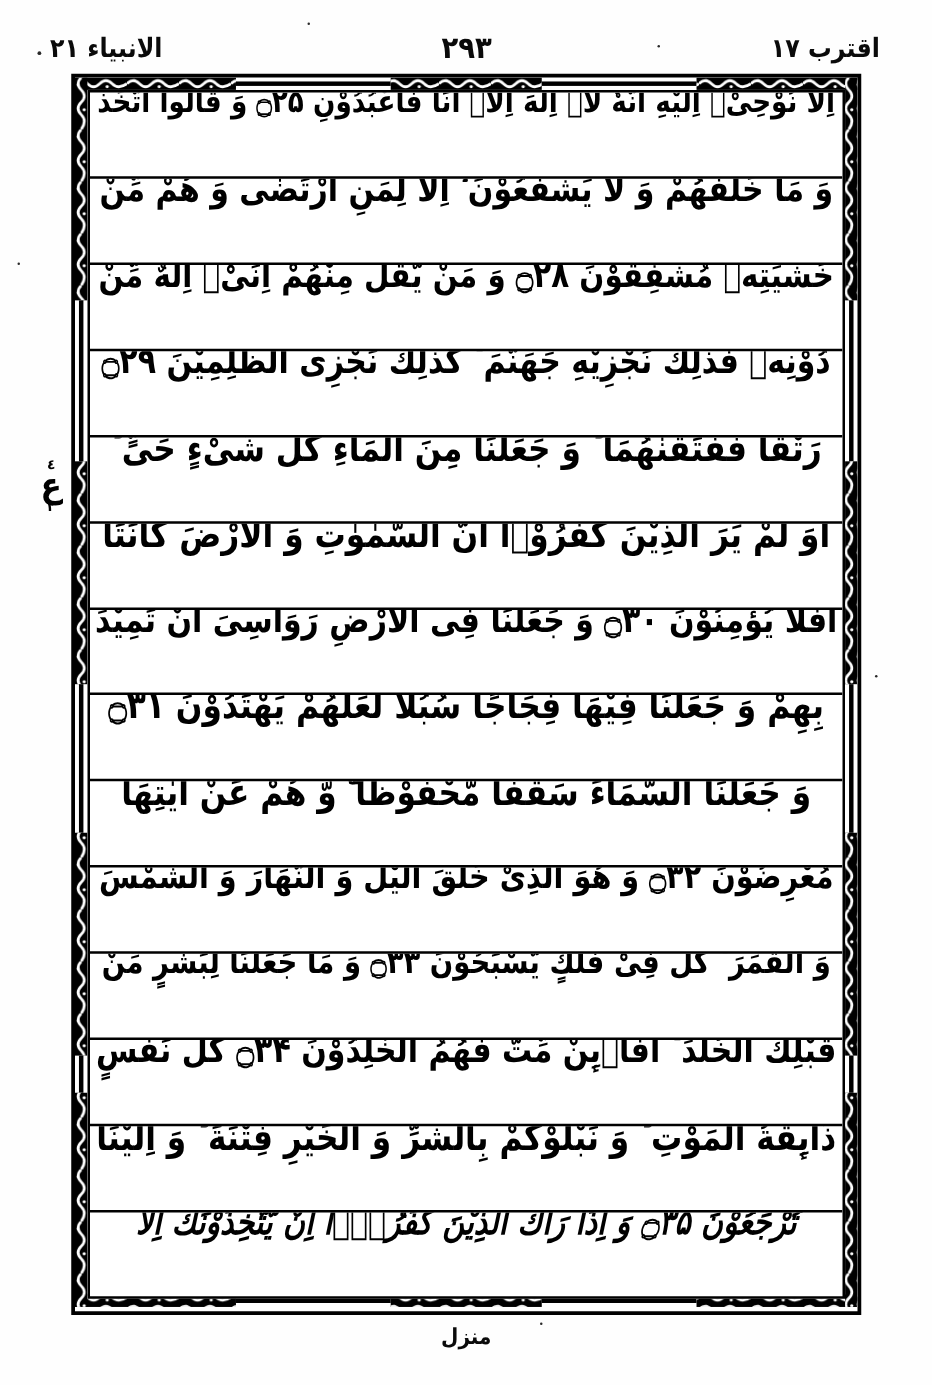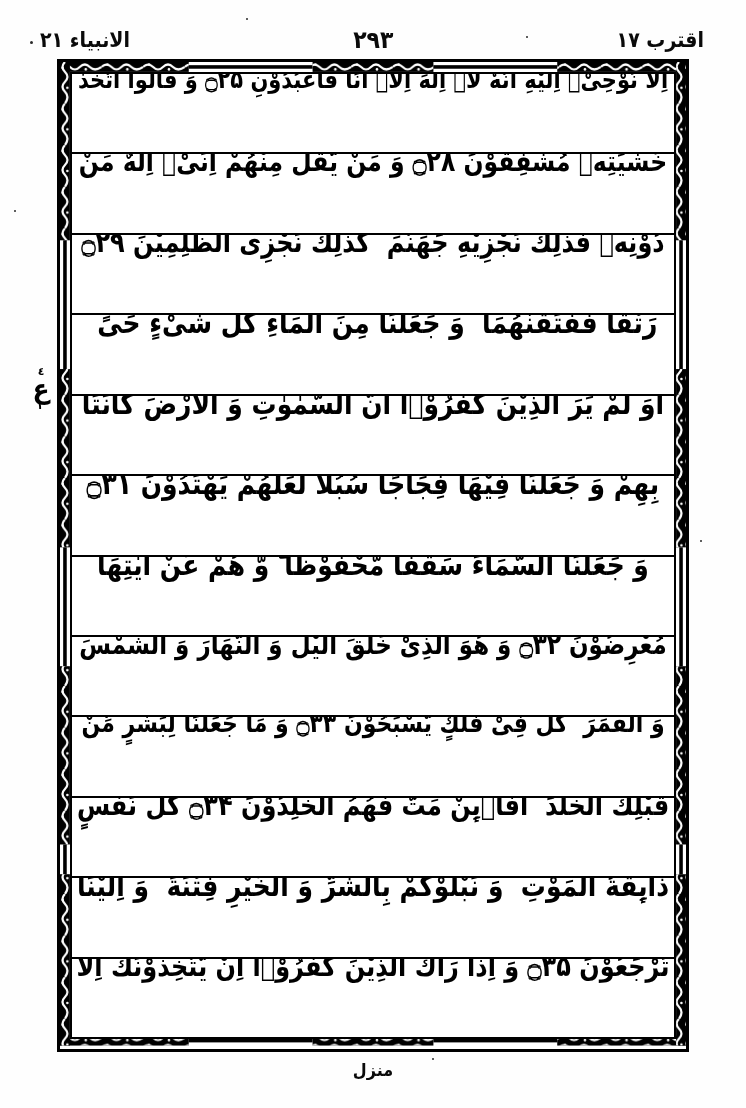--- a/index.html
+++ b/index.html
@@ -93,21 +93,21 @@
   .aya-line {
     flex: 1 1 0;
     border-bottom: 2px solid #000;
     display: flex;
     justify-content: center;
     direction: rtl;
     overflow: hidden;
     padding: 0 4px;
     box-sizing: border-box;
   }
-  .aya-line:last-child { border-bottom: none; }
+  .aya-line:last-child { border-bottom: none; font-style: italic; }
   .aya-text {
     font-family: "DejaVu Sans", sans-serif;
     font-size: 25px;
     line-height: 1.05;
     font-weight: 700;
     white-space: nowrap;
     width: 100%;
     text-align: center;
     transform: scaleY(1.18);
     color: #000;
@@ -236,30 +236,36 @@
       <rect x="622" y="820" width="10" height="173" fill="url(#vineV)"></rect>
     </svg>
 
     <div class="frame-inner">
       <div class="lines">
 
         <div class="aya-line">
           <div class="aya-text" style="font-size: 21px;">اِلَّا نُوْحِیْۤ اِلَیْهِ اَنَّهٗ لَاۤ اِلٰهَ اِلَّاۤ اَنَا فَاعْبُدُوْنِ ۝۲۵ وَ قَالُوا اتَّخَذَ</div>
         </div>
         <div class="aya-line">
+          <div class="aya-text" style="font-size: 24px;">وَ مَا خَلْفَهُمْ وَ لَا یَشْفَعُوْنَ ۙ اِلَّا لِمَنِ ارْتَضٰی وَ هُمْ مِّنْ</div>
+        </div>
+        <div class="aya-line">
           <div class="aya-text" style="font-size: 23.5px;">خَشْیَتِهٖ مُشْفِقُوْنَ ۝۲۸ وَ مَنْ یَّقُلْ مِنْهُمْ اِنِّیْۤ اِلٰهٌ مِّنْ</div>
         </div>
         <div class="aya-line">
           <div class="aya-text" style="font-size: 24px;">دُوْنِهٖ فَذٰلِكَ نَجْزِیْهِ جَهَنَّمَ ؕ كَذٰلِكَ نَجْزِی الظّٰلِمِیْنَ ۝۲۹</div>
         </div>
         <div class="aya-line">
           <div class="aya-text">رَتْقًا فَفَتَقْنٰهُمَا ؕ وَ جَعَلْنَا مِنَ الْمَآءِ كُلَّ شَیْءٍ حَیٍّ ؕ</div>
         </div>
         <div class="aya-line">
           <div class="aya-text">اَوَ لَمْ یَرَ الَّذِیْنَ كَفَرُوْۤا اَنَّ السَّمٰوٰتِ وَ الْاَرْضَ كَانَتَا</div>
+        </div>
+        <div class="aya-line">
+          <div class="aya-text" style="font-size: 24px;">اَفَلَا یُؤْمِنُوْنَ ۝۳۰ وَ جَعَلْنَا فِی الْاَرْضِ رَوَاسِیَ اَنْ تَمِیْدَ</div>
         </div>
         <div class="aya-line">
           <div class="aya-text">بِهِمْ وَ جَعَلْنَا فِیْهَا فِجَاجًا سُبُلًا لَّعَلَّهُمْ یَهْتَدُوْنَ ۝۳۱</div>
         </div>
         <div class="aya-line">
           <div class="aya-text">وَ جَعَلْنَا السَّمَآءَ سَقْفًا مَّحْفُوْظًا ۖۚ وَّ هُمْ عَنْ اٰیٰتِهَا</div>
         </div>
         <div class="aya-line">
           <div class="aya-text" style="font-size: 23px;">مُعْرِضُوْنَ ۝۳۲ وَ هُوَ الَّذِیْ خَلَقَ الَّیْلَ وَ النَّهَارَ وَ الشَّمْسَ</div>
         </div>

